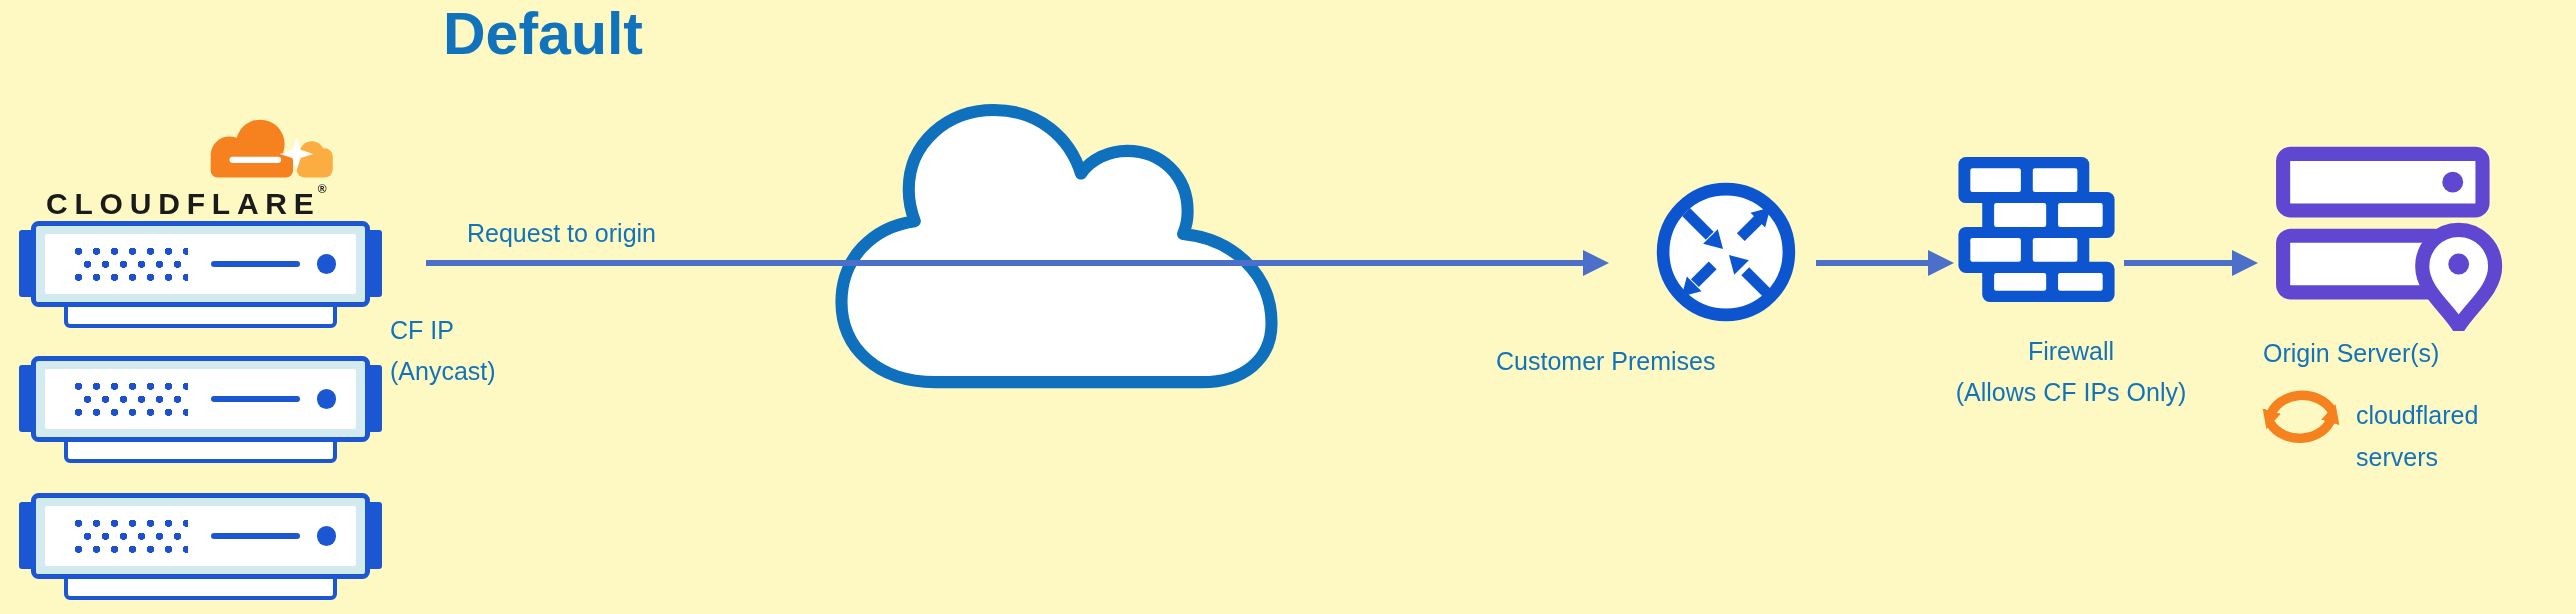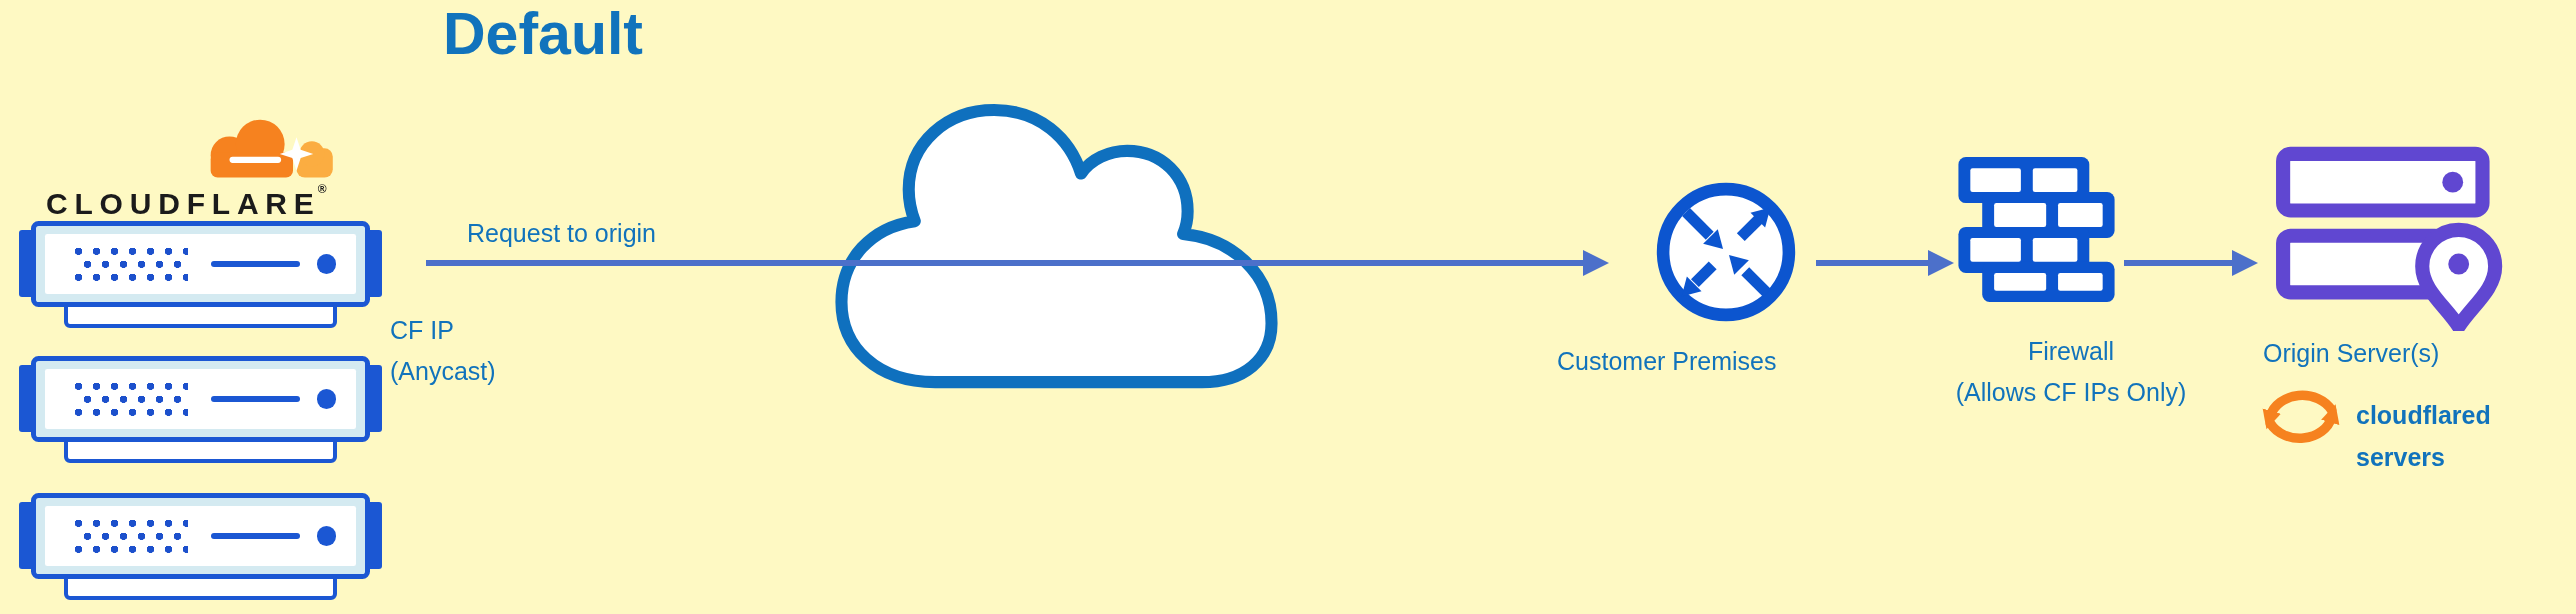--- a/index.html
+++ b/index.html
@@ -31,24 +31,24 @@
   .server .hline{width:89px;height:5.3px;background:#1B57D3;border-radius:3px;margin-left:23px;}
   .server .led{width:19.7px;height:19.7px;border-radius:50%;background:#1B57D3;margin-left:16.6px;}
   
   .aline{height:6px;background:#4C70CA;top:260px;z-index:3;}
   .ahead{width:0;height:0;border-top:13px solid transparent;border-bottom:13px solid transparent;border-left:26px solid #4C70CA;top:250px;z-index:3;}
   
   .lbl{font-size:25px;color:#1173BC;line-height:41px;white-space:nowrap;}
   .request-lbl{left:467px;top:213px;}
   .cfip-lbl{left:390px;top:310px;}
   .internet-lbl{left:904px;top:306px;width:197px;text-align:center;}
-  .cpe-lbl{left:1557px;top:341px;}
+  .cpe-lbl{left:1496px;top:341px;}
   .fw-lbl{left:1906px;top:331px;width:330px;text-align:center;}
   .origin-lbl{left:2251px;top:333px;width:257px;text-align:left;margin-left:12px;}
-  .cfd-lbl{left:2356px;top:394px;line-height:42px;font-weight:bold;}
+  .cfd-lbl{left:2356px;top:394px;line-height:42px;}
 </style>
 </head>
 <body>
 
 <div id="canvas">
 
   <div class="abs title">Default</div>
 
   <svg class="abs" style="left:193px;top:112px;" width="140" height="67" viewBox="0 0 200 96">
     <g fill="#FBAD41">

